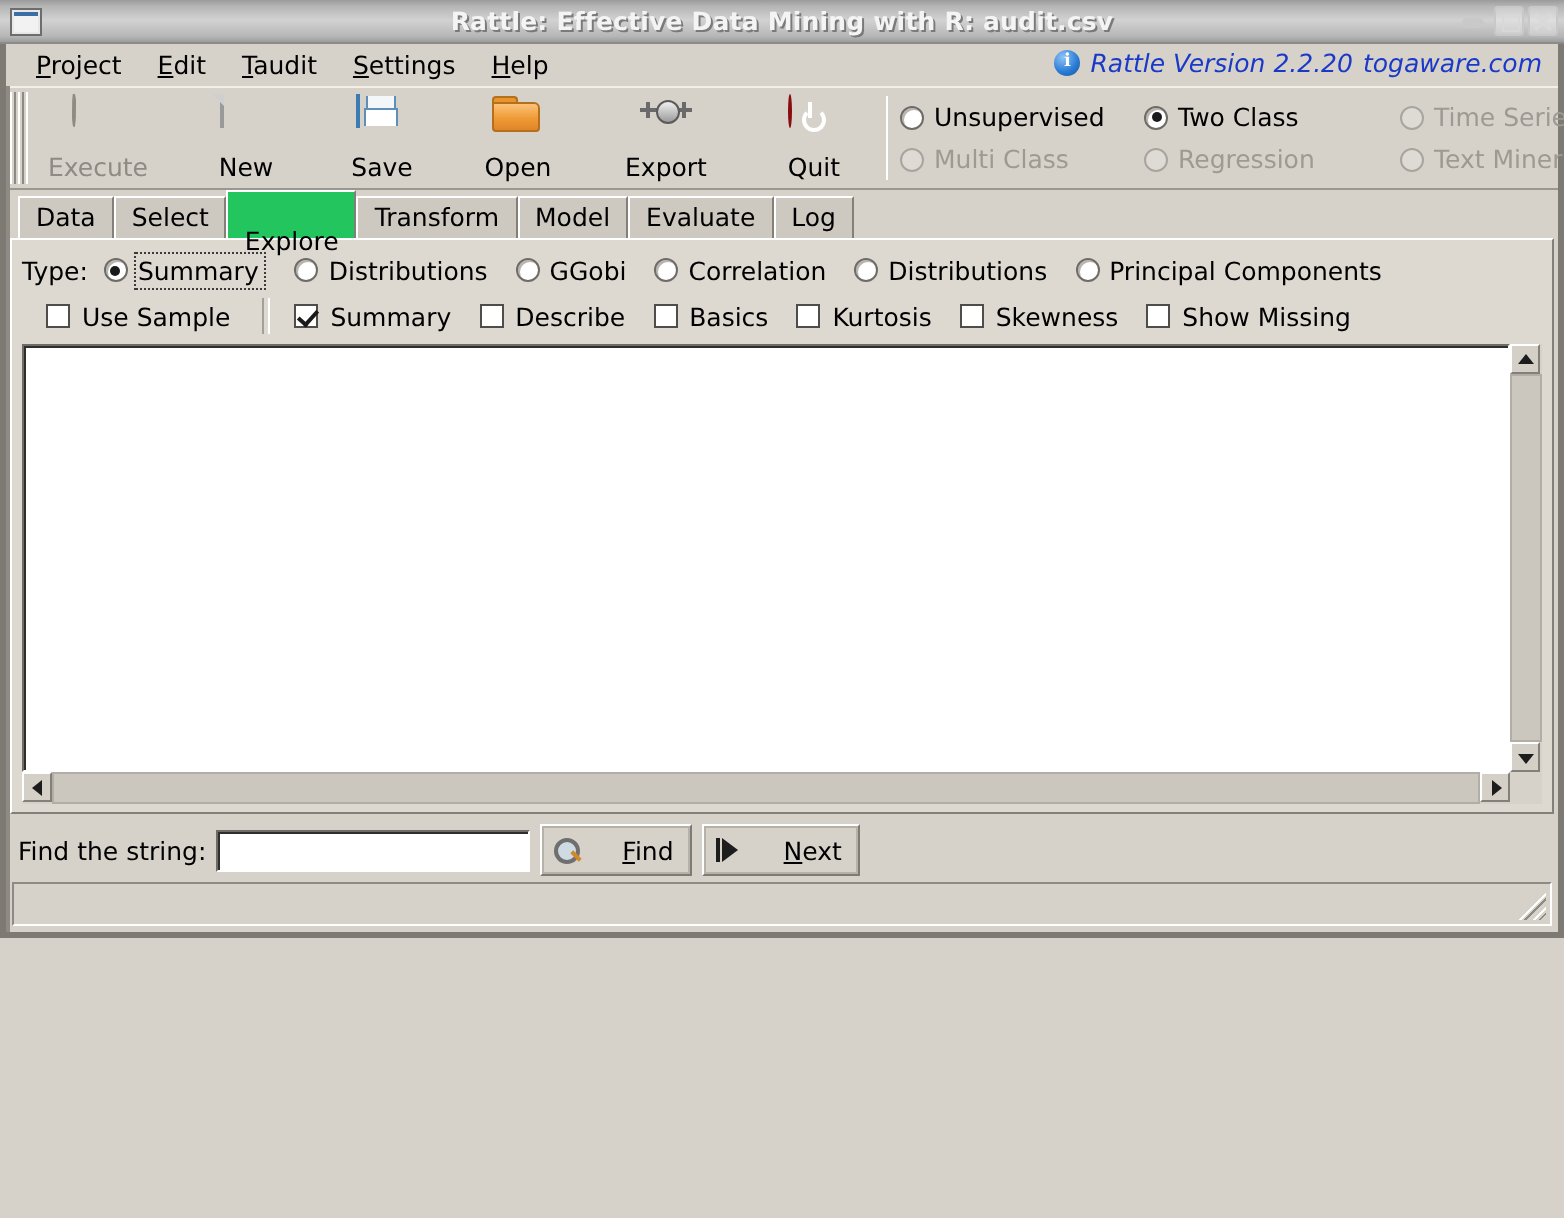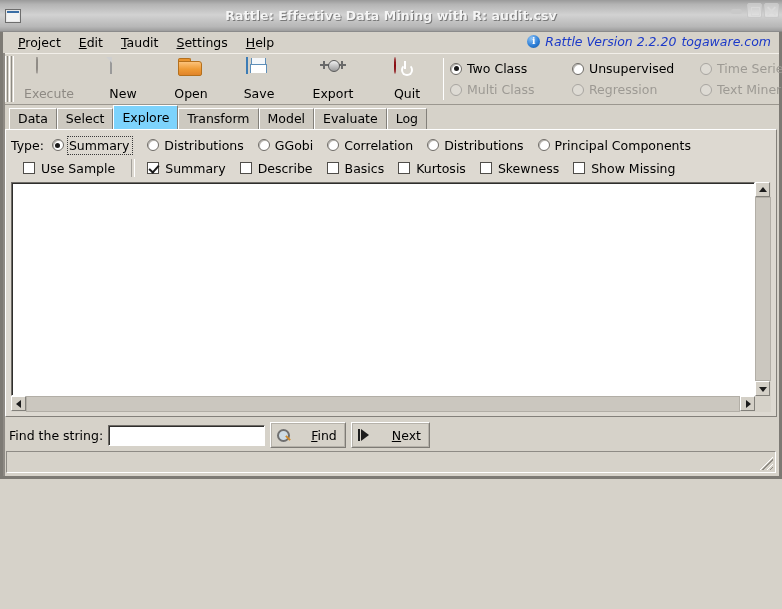--- a/index.html
+++ b/index.html
@@ -17,21 +17,21 @@
     width: 782px;
     height: 609px;
     overflow: hidden;
     background: #d6d2c9;
     box-sizing: border-box;
   }
 
   
   .titlebar {
     position: relative;
-    height: 32px;
+    height: 22px;
     background: linear-gradient(to bottom, #9a9a9a 0%, #b4b4b4 14%, #d2d2d2 48%, #cfcfcf 52%, #b7b7b7 86%, #9d9d9d 100%);
     border-bottom: 1px solid #8b8b8b;
     display: flex;
     align-items: center;
     box-sizing: border-box;
   }
   .tb-appicon {
     width: 16px; height: 14px;
     margin-left: 5px;
     background: linear-gradient(to bottom, #3a6ea5 0 3px, #f2f2f2 3px 100%);
@@ -331,23 +331,23 @@
     border: 1px solid;
     border-color: #ffffff #83807a #83807a #ffffff;
     border-bottom: none;
     position: relative;
     cursor: default;
     box-sizing: border-box;
     height: 21px;
     line-height: 14px;
   }
   .tab.active {
-    background: #7dd3fc;
+    background: #22c55e;
     height: 24px;
-    padding-top: 5px;
+    padding-top: 18px;
     z-index: 2;
   }
   .tabbody {
     flex: 1 1 auto;
     background: #ddd9d1;
     border: 1px solid;
     border-color: #ffffff #83807a #83807a #ffffff;
     display: flex;
     flex-direction: column;
     min-height: 0;
@@ -586,52 +586,52 @@
           <span>Execute</span>
         </div>
         <div class="tbsep"></div>
 
         <div class="tbitem">
           <span class="ticon"><span class="icon-page"></span></span>
           <span>New</span>
         </div>
 
         <div class="tbitem">
+          <span class="ticon"><span class="icon-floppy"></span></span>
+          <span>Save</span>
+        </div>
+
+        <div class="tbitem">
           <span class="ticon"><span class="icon-folder"></span></span>
           <span>Open</span>
-        </div>
-
-        <div class="tbitem">
-          <span class="ticon"><span class="icon-floppy"></span></span>
-          <span>Save</span>
         </div>
         <div class="tbsep"></div>
 
         <div class="tbitem">
           <span class="ticon">
             <span class="icon-export"><i class="ex-t1"></i><i class="ex-t2"></i></span>
           </span>
           <span>Export</span>
         </div>
         <div class="tbsep"></div>
 
         <div class="tbitem">
           <span class="ticon"><span class="icon-power"></span></span>
           <span>Quit</span>
         </div>
       </div>
 
       <div class="classpanel">
         <div class="radio-opt">
+          <span class="rdo"></span>
+          <span>Unsupervised</span>
+        </div>
+        <div class="radio-opt">
           <span class="rdo on"></span>
           <span>Two Class</span>
-        </div>
-        <div class="radio-opt">
-          <span class="rdo"></span>
-          <span>Unsupervised</span>
         </div>
         <div class="radio-opt dis">
           <span class="rdo dis"></span>
           <span>Time Series</span>
         </div>
         <div class="radio-opt dis">
           <span class="rdo dis"></span>
           <span>Multi Class</span>
         </div>
         <div class="radio-opt dis">

